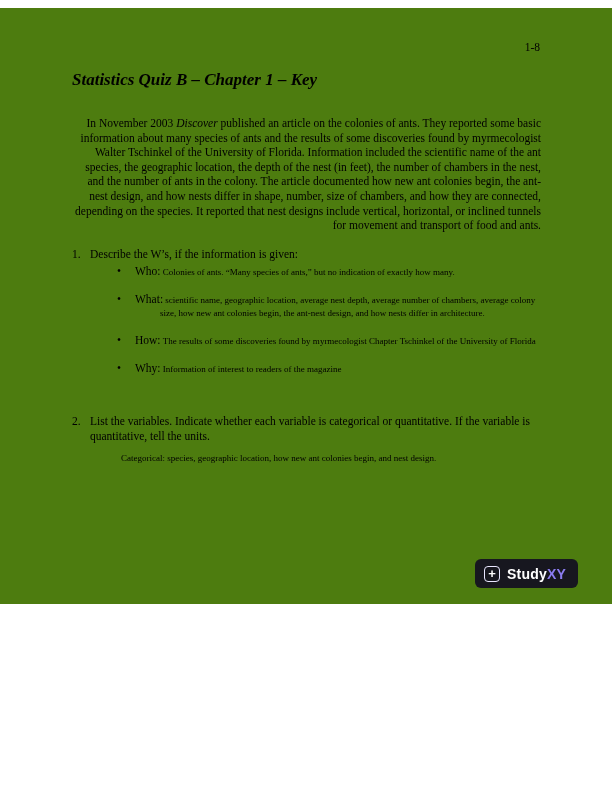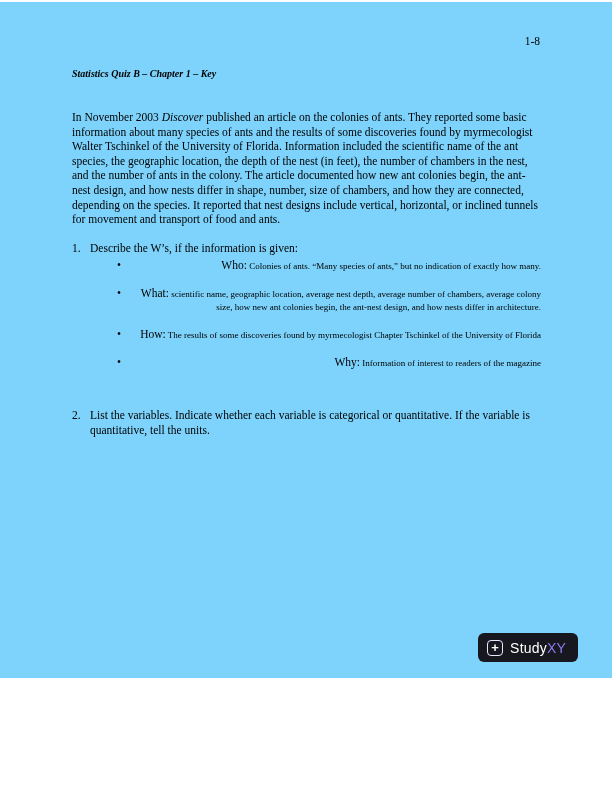--- a/index.html
+++ b/index.html
@@ -3,52 +3,52 @@
 <meta charset="utf-8">
 <style>
   html, body {
     margin: 0;
     padding: 0;
     background: #ffffff;
   }
   .page {
     position: relative;
     width: 612px;
-    height: 676px;
-    margin: 2px auto;
-    background: #7dd3fc;
+    height: 596px;
+    margin: 8px auto;
+    background: #4d7c0f;
     font-family: "Liberation Serif", serif;
     color: #000000;
     overflow: hidden;
   }
   .page-number {
     position: absolute;
     top: 32px;
     right: 72px;
     font-size: 11.5px;
     line-height: 14px;
   }
   .content {
     position: absolute;
     left: 72px;
     top: 65px;
     width: 469px;
   }
   .doc-title {
     margin: 0;
-    font-size: 10px;
+    font-size: 17px;
     line-height: 14px;
     font-weight: 700;
     font-style: italic;
   }
   .intro {
     margin: 29px 0 0 0;
     font-size: 11.5px;
     line-height: 14.6px;
-    text-align: left;
+    text-align: right;
   }
   .question { margin-top: 14px; }
   .q-row {
     display: flex;
     font-size: 11.5px;
     line-height: 14.6px;
   }
   .q-num { flex: 0 0 18px; width: 18px; }
   .q-text { flex: 1; }
   .bullets {
@@ -56,21 +56,20 @@
     margin: 3px 0 0 0;
     padding: 0;
   }
   .bullets li {
     position: relative;
     padding-left: 88px;
     text-indent: -25px;
     font-size: 9px;
     line-height: 13px;
     margin-bottom: 13px;
-    text-align: right;
   }
   .bullets li:last-child { margin-bottom: 0; }
   .bullets li::before {
     content: "\2022";
     position: absolute;
     left: 45px;
     top: 0;
     font-size: 11.5px;
     line-height: 14px;
     text-indent: 0;
@@ -108,21 +107,21 @@
     display: flex;
     align-items: center;
     justify-content: center;
     font-size: 13px;
     font-weight: 700;
     line-height: 1;
     box-sizing: border-box;
   }
   .brand-text {
     font-size: 14px;
-    font-weight: 400;
+    font-weight: 700;
     letter-spacing: 0.2px;
     white-space: nowrap;
   }
   .brand-study { color: #ffffff; }
   .brand-xy { color: #8b7cf0; }
   .bottom-dash {
     position: absolute;
     left: 516px;
     top: 786px;
     width: 27px;
@@ -156,20 +155,21 @@
         <li><span class="b-label">Why:</span> <span class="b-desc">Information of interest to readers of the magazine</span></li>
       </ul>
     </div>
 
     <div class="question q2">
       <div class="q-row">
         <span class="q-num">2.</span>
         <span class="q-text">List the variables. Indicate whether each variable is categorical or quantitative. If the variable is quantitative, tell the units.</span>
       </div>
       <div class="answers">
+        <div>Categorical: species, geographic location, how new ant colonies begin, and nest design.</div>
       </div>
     </div>
 
   </div>
 
   <div class="brand-badge">
     <span class="brand-plus">+</span>
     <span class="brand-text"><span class="brand-study">Study</span><span class="brand-xy">XY</span></span>
   </div>
 

